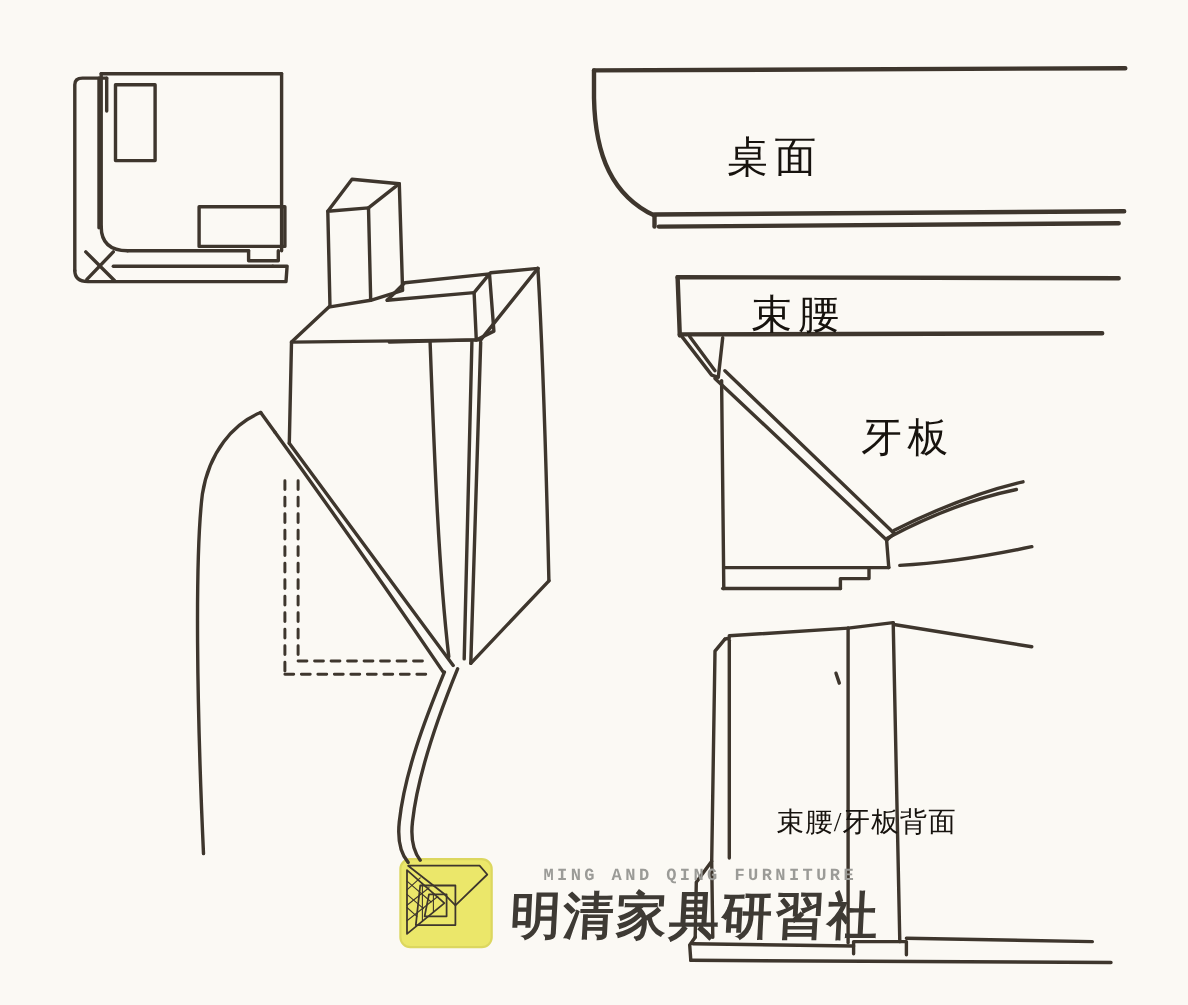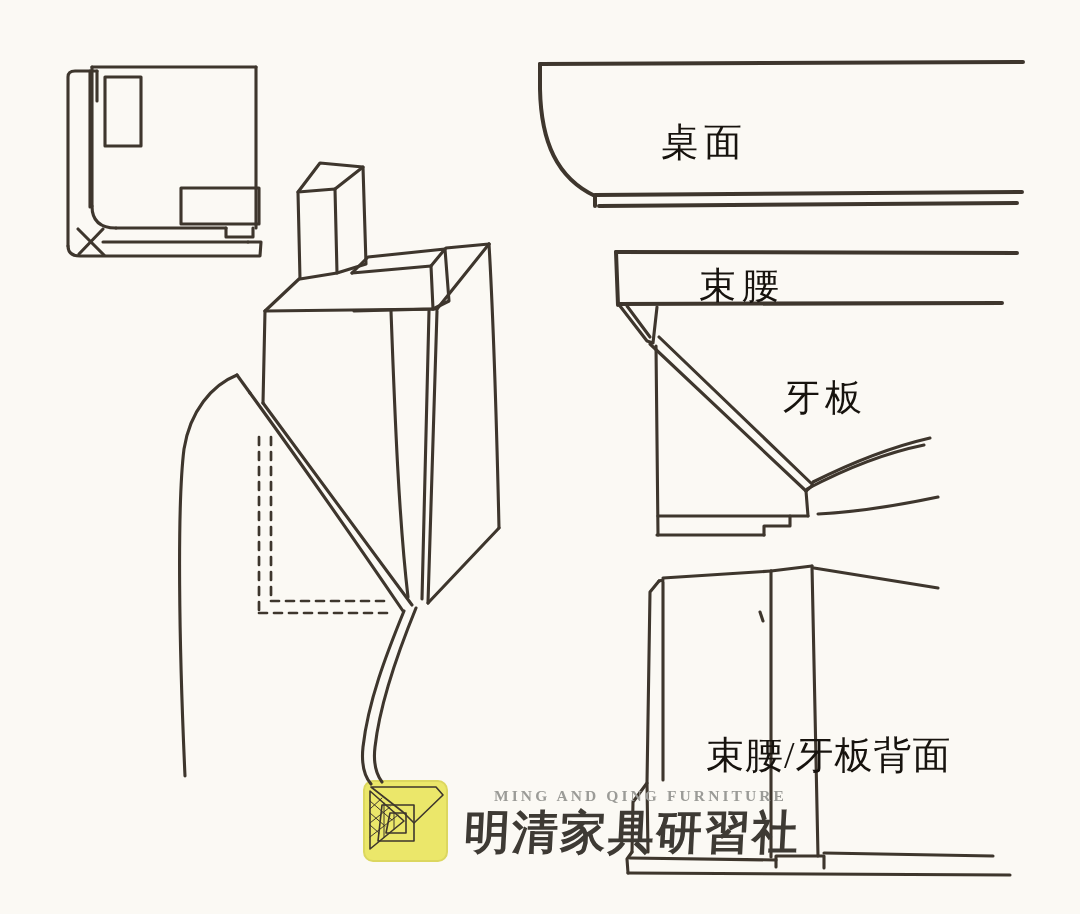--- a/index.html
+++ b/index.html
@@ -13,27 +13,27 @@
   .artwork{position:absolute;left:0;top:0;z-index:2;}
   .logo{position:absolute;left:0;top:0;width:1080px;height:914px;z-index:1;}
   .labels{position:absolute;left:0;top:0;width:1080px;height:914px;z-index:3;pointer-events:none;padding-left:20px;}
   .cn-label{
     position:absolute;
     color:#17130e;
     font-family:"Liberation Serif","DejaVu Serif",serif;
     white-space:nowrap;
   }
   .label-tabletop{left:661px;top:117px;font-size:38px;letter-spacing:5px;}
-  .label-waist{left:699px;top:261px;font-size:37px;letter-spacing:6px;}
+  .label-waist{left:683px;top:261px;font-size:37px;letter-spacing:6px;}
   .label-apron{left:783px;top:363px;font-size:37px;letter-spacing:5px;margin-top:10px;}
-  .label-back{left:706px;top:730px;font-size:38px;letter-spacing:1px;}
+  .label-back{left:706px;top:730px;font-size:25px;letter-spacing:1px;}
   .logo-icon{position:absolute;left:362px;top:779px;}
   .logo-en{
     position:absolute;left:494px;top:787px;
-    font-family:Liberation Serif, serif;
+    font-family:Liberation Mono, monospace;
     font-size:15.5px;font-weight:600;letter-spacing:3.1px;
     color:#9b9b97;white-space:nowrap;
   }
   .logo-zh{
     position:absolute;left:464px;top:802px;
     font-family:"Liberation Serif","DejaVu Serif",serif;
     font-size:46px;font-weight:bold;letter-spacing:2px;
     color:#3e3a34;white-space:nowrap;
     transform:skewX(-3deg);
   }

